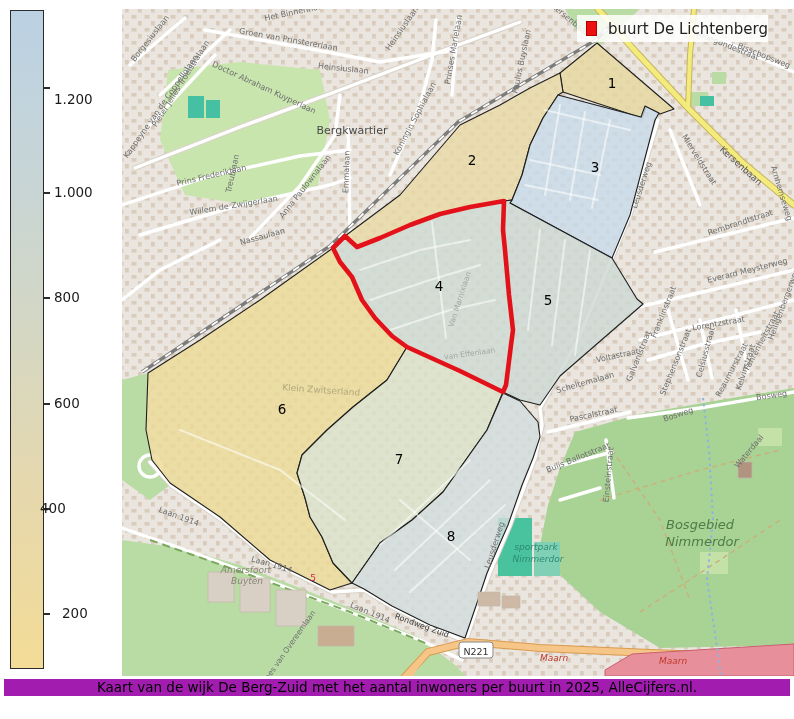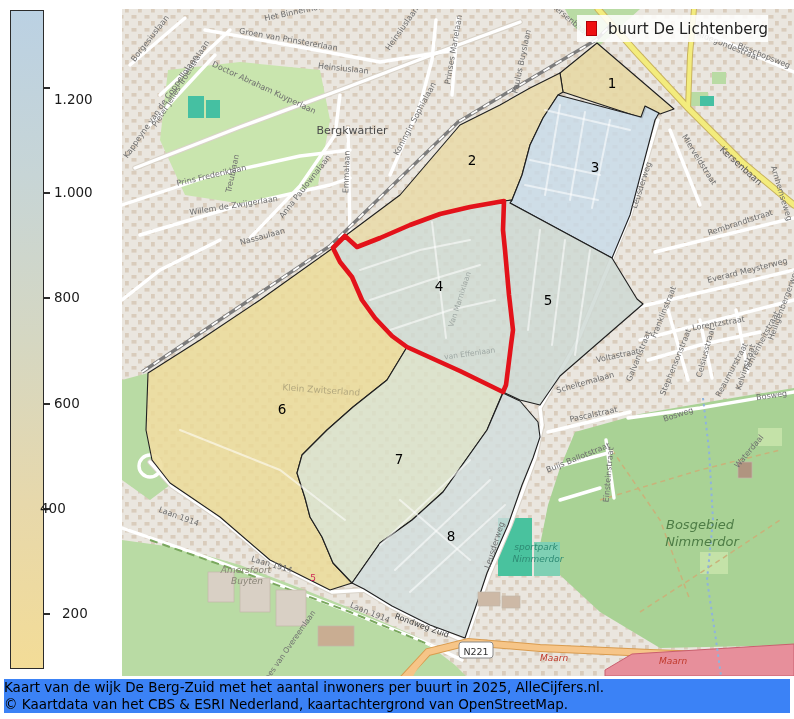--- a/index.html
+++ b/index.html
@@ -16,22 +16,22 @@
   .rd-c{stroke:#d9d3c9;fill:none;stroke-linecap:round;stroke-linejoin:round;}
   .rd-w{stroke:#ffffff;fill:none;stroke-linecap:round;stroke-linejoin:round;}
   .rg{stroke:#1f1f1f;stroke-width:1.1;fill-opacity:0.82;stroke-linejoin:round;}
   .rg-ln{stroke:rgba(255,255,255,0.55);stroke-width:2;fill:none;stroke-linecap:round;}
   
   #legend{position:absolute;left:577px;top:15px;width:191px;height:27px;
           background:rgba(255,255,255,0.85);display:flex;align-items:center;}
   #legend-swatch{width:37px;height:13px;margin-left:9px;border:1px solid #b00007;}
   #legend-label{margin-left:11px;font-size:15px;color:#222222;white-space:nowrap;}
   
-  #caption{position:absolute;left:4px;top:679px;width:786px;background:#3b82f6;
-           font-size:13.5px;color:#000000;line-height:17px;}
+  #caption{position:absolute;left:4px;top:679px;width:786px;background:#a21caf;
+           font-size:13.5px;color:#000000;line-height:17px;text-align:center;}
 </style>
 </head>
 <body>
 
 <div id="page">
 
   <div id="colorbar" style="background: linear-gradient(to top, rgb(243, 220, 151) 0%, rgb(231, 216, 171) 25%, rgb(213, 215, 194) 50%, rgb(199, 213, 214) 75%, rgb(187, 209, 227) 100%);"></div>
   <div id="colorbar-ticks">
       <div class="cb-tick" style="left: 44px; top: 87px;"></div>
       <div class="cb-lab" style="left: 54px; top: 79px; margin-top: 12px;">1.200</div>
@@ -269,16 +269,15 @@
       </g>
   </svg>
 
   <div id="legend">
     <div id="legend-swatch" style="background: rgb(238, 16, 16);"></div>
     <div id="legend-label">buurt De Lichtenberg</div>
   </div>
 
   <div id="caption">
     <div>Kaart van de wijk De Berg-Zuid met het aantal inwoners per buurt in 2025, AlleCijfers.nl.</div>
-    <div>© Kaartdata van het CBS &amp; ESRI Nederland, kaartachtergrond van OpenStreetMap.</div>
   </div>
 
 </div>
 
 </body></html>

